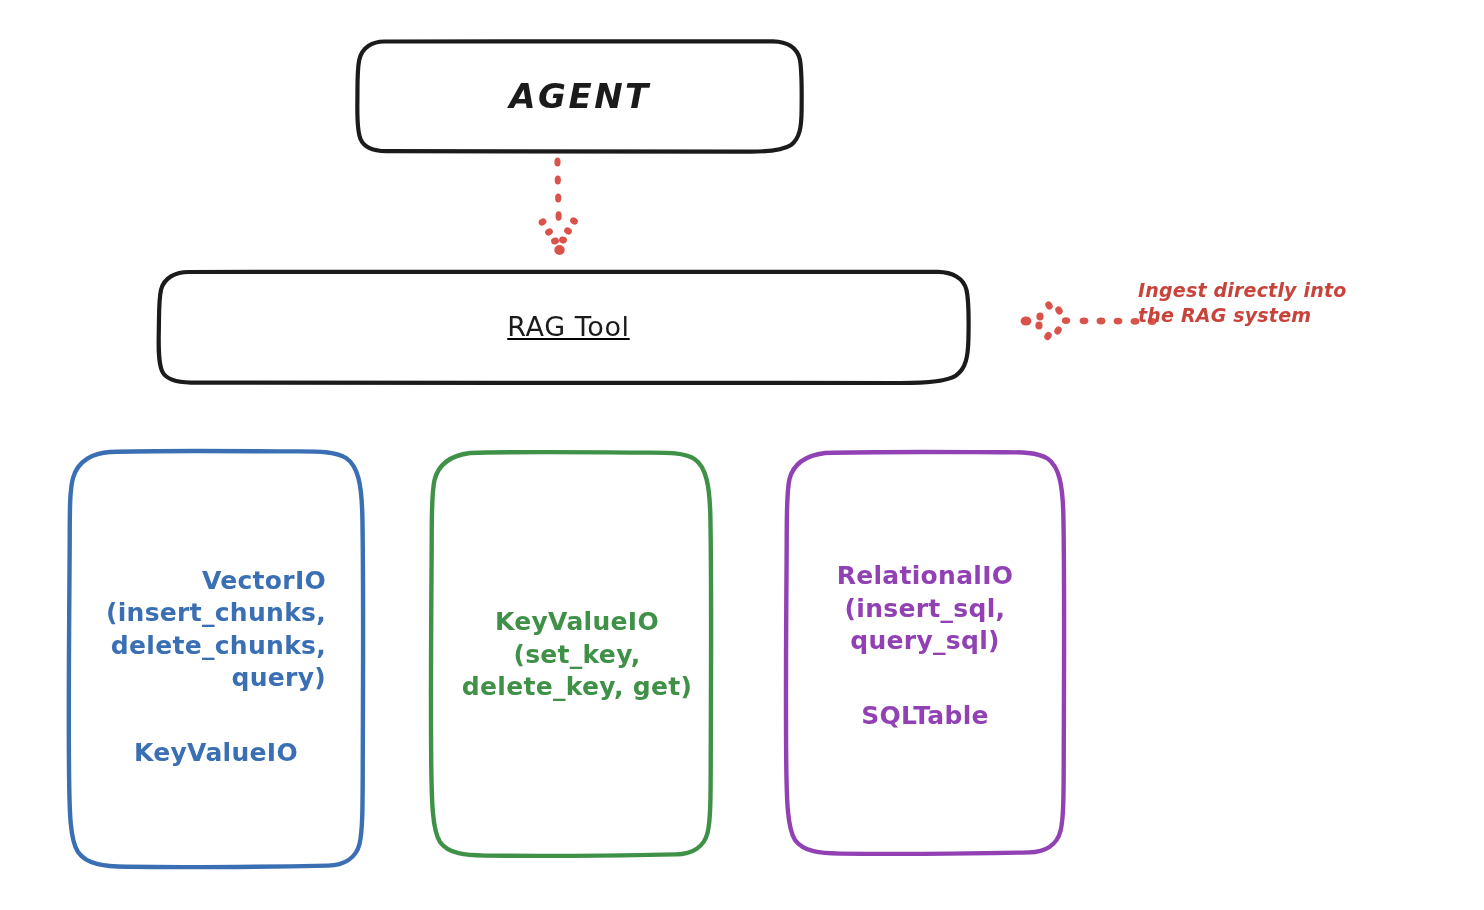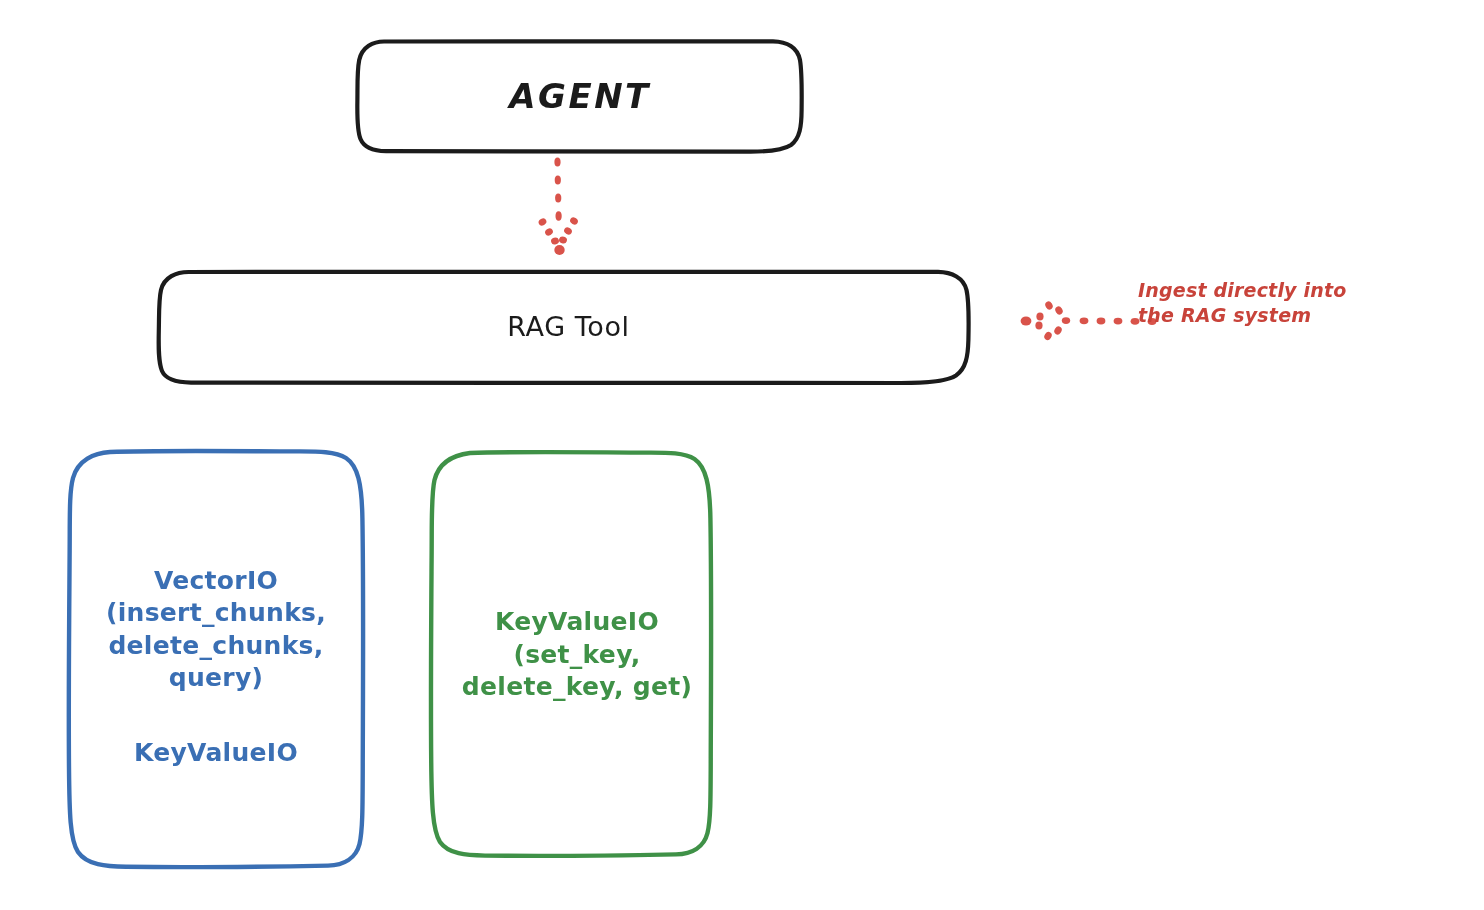--- a/index.html
+++ b/index.html
@@ -60,20 +60,21 @@
     font-weight: 700;
     letter-spacing: 2.5px;
     color: #1b1b1b;
   }
 
   #ragtool-box {
     left: 156px;
     top: 268px;
     width: 825px;
     height: 117px;
+    text-decoration: underline;
   }
   #ragtool-box .node-text {
     font-family: "DejaVu Sans", sans-serif;
     font-size: 27px;
     font-weight: 500;
     letter-spacing: 0.6px;
     color: #1b1b1b;
   }
 
   
@@ -87,21 +88,21 @@
   .leaf .node-text.index {
     font-size: 25px;
     font-weight: 600;
     margin-top: 42px;
   }
 
   #vector-box   { left: 66px;  top: 448px; width: 300px; height: 422px; }
   #keyvalue-box { left: 428px; top: 448px; width: 286px; height: 410px; }
   #relational-box { left: 783px; top: 448px; width: 284px; height: 408px; }
 
-  #vector-box .node-text     { color: #3a6fb4; }
+  #vector-box .node-text     { color: #3a6fb4; text-align: right; }
   #keyvalue-box .node-text   { color: #3f9147; }
   #relational-box .node-text { color: #9241b5; }
 
   
   #vector-box .text-wrap     { transform: translateY(8px); }
   #keyvalue-box .text-wrap   { transform: translateY(2px); margin-left: 12px; }
   #relational-box .text-wrap { transform: translateY(-6px); }
 
   .text-wrap {
     position: relative;
@@ -242,14 +243,30 @@
                C281.8,37 278,19 266.5,11 C256,4.2 238,4.6 219,4.6
                C162,4.4 86,3.4 42,5 Z" fill="#ffffff" stroke="#3f9147" stroke-width="4.4" stroke-linecap="round" stroke-linejoin="round"></path>
     </svg>
     <div class="text-wrap">
       <div class="node-text api">KeyValueIO
 (set_key,
 delete_key, get)</div>
     </div>
   </div>
 
+  <div class="node leaf" id="relational-box">
+    <svg class="node-svg" viewBox="0 0 284 408" preserveAspectRatio="none">
+      <path d="M42,5 C26,7 11,13.5 6.5,31 C3,46 4,71 3.6,111 C3.2,168 2.6,243 3.2,310
+               C3.6,353 4.4,380 12,392 C20.5,404 38,405.4 57,405.6
+               C123,406.4 206,405.2 246,404.4 C262,404 274,397 277.5,383
+               C281,369 280.6,344 280.8,290 C281,233 281.6,136 280.4,69
+               C279.8,36 276,18.5 264.5,10.5 C254,3.8 236,4.2 217,4.2
+               C161,4 86,3.4 42,5 Z" fill="#ffffff" stroke="#9241b5" stroke-width="4.4" stroke-linecap="round" stroke-linejoin="round"></path>
+    </svg>
+    <div class="text-wrap">
+      <div class="node-text api">RelationalIO
+(insert_sql,
+query_sql)</div>
+      <div class="node-text index">SQLTable</div>
+    </div>
+  </div>
 
 </div>
 
 </body></html>

